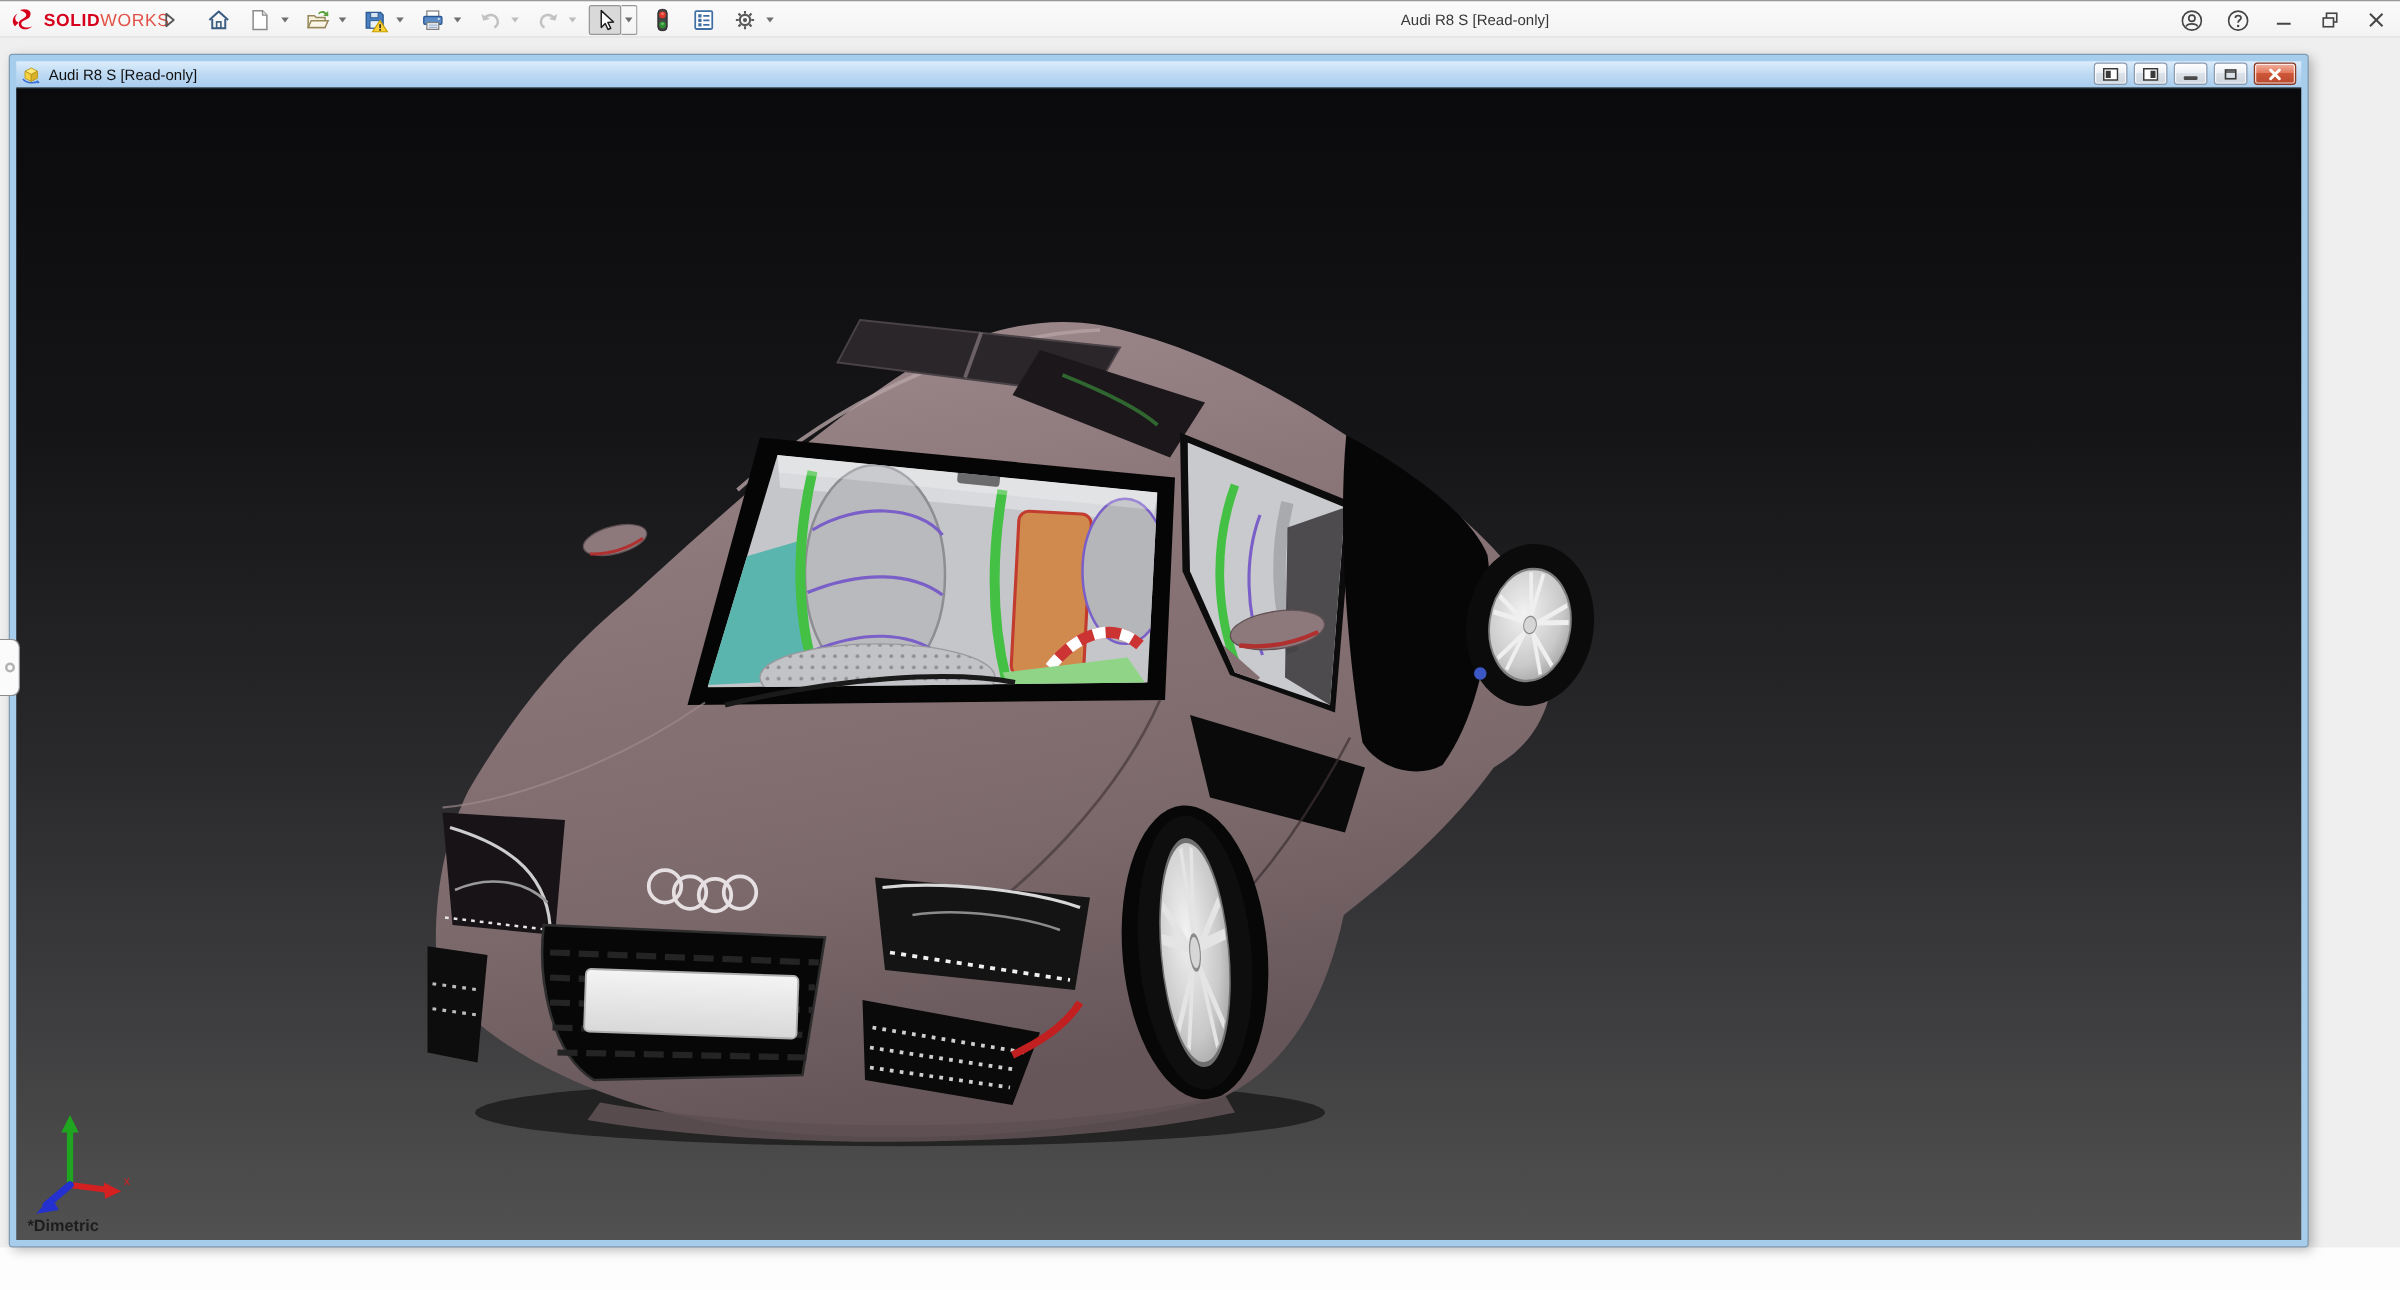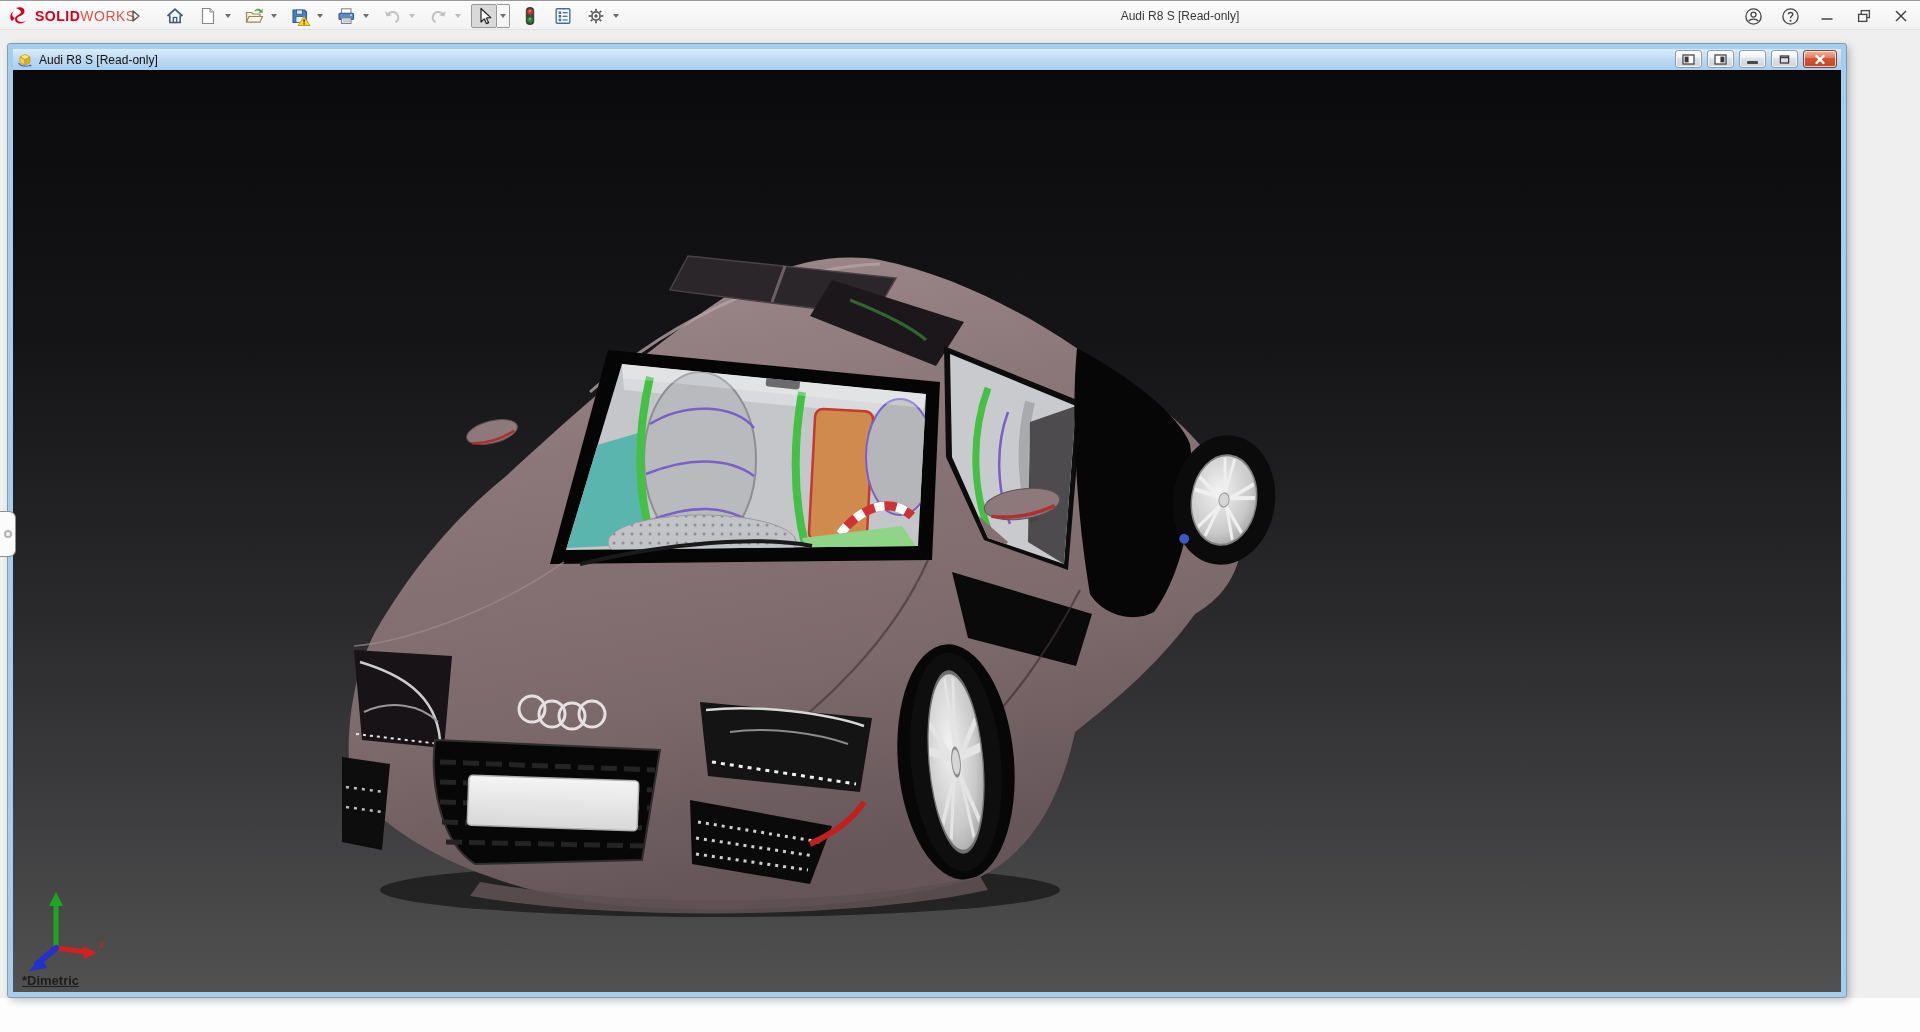--- a/index.html
+++ b/index.html
@@ -50,21 +50,21 @@
   .win7-btn.close{width:34px;border-color:#8c3a24;
     background:linear-gradient(#f2b2a1,#e27a5e 45%,#d05738 46%,#b84a2e);}
   .minbar{width:11px;height:3px;background:#4a4a4a;border-radius:1px;margin-top:6px;}
 
   
   .viewport{position:absolute;left:0;top:21px;right:0;bottom:0;
     background:linear-gradient(180deg,#0a0a0c 0%,#151517 30%,#29292b 58%,#3d3d3f 80%,#515151 100%);
     border-top:1px solid #000;overflow:hidden;}
   .car-svg{position:absolute;left:327px;top:171px;}
   .triad{position:absolute;left:10px;bottom:14px;}
-  .view-label{position:absolute;left:9px;bottom:4px;font-size:13px;font-weight:700;color:#1d1d1d;text-decoration:underline;}
+  .view-label{position:absolute;left:9px;bottom:4px;font-size:13px;font-weight:700;color:#1d1d1d;}
 
   
   .panel-tab{position:absolute;left:0;top:511px;width:16px;height:46px;background:#fbfbfb;
     border:1px solid #8d8d8d;border-left:none;border-radius:0 7px 7px 0;box-sizing:border-box;
     display:flex;align-items:center;justify-content:center;cursor:pointer;}
   .panel-tab .dot{width:8px;height:8px;border-radius:50%;border:2px solid #b3b3b3;box-sizing:border-box;}
 </style>
 </head>
 <body>
 

